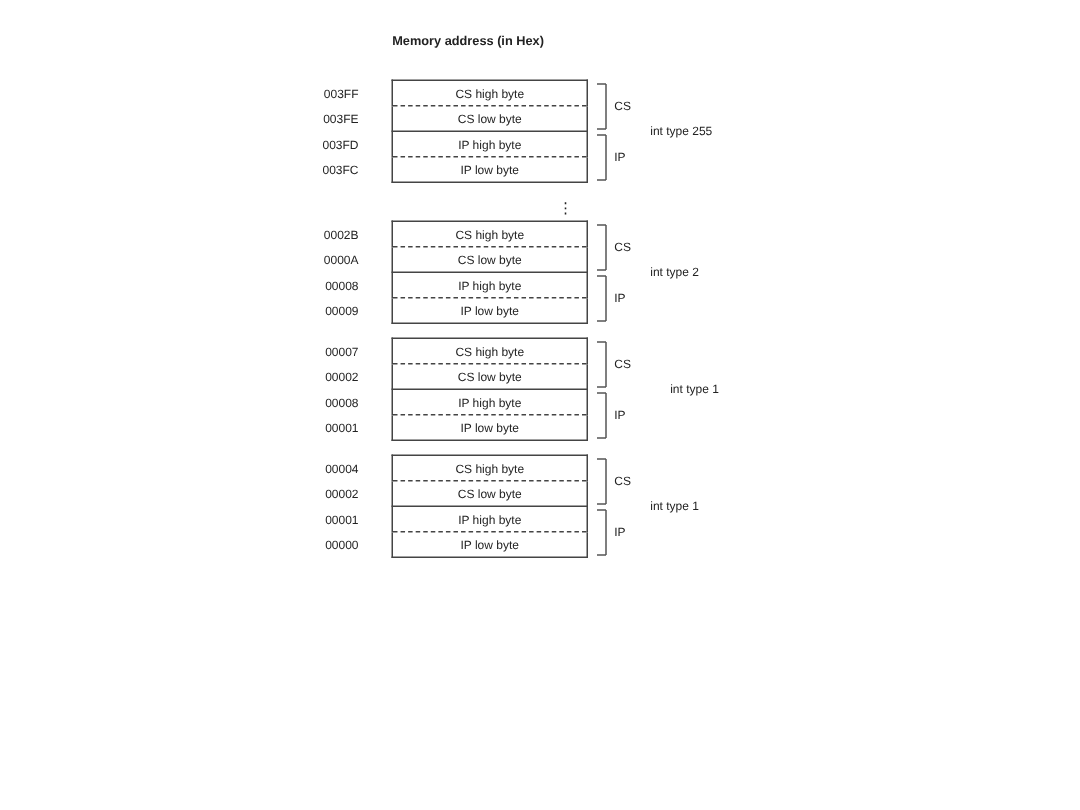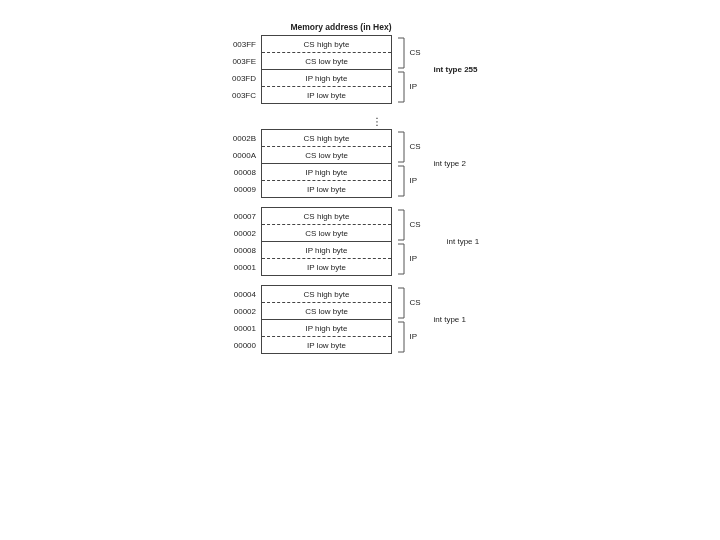--- a/index.html
+++ b/index.html
@@ -23,47 +23,47 @@
       color: #111;
     }
     .diagram {
       display: flex;
       justify-content: center;
       margin-top: 4px;
     }
     .addr-cell {
       width: 50px;
       text-align: right;
-      padding-right: 5px;
+      padding-right: 22px;
       font-size: 8px;
     }
   </style>
 </head>
 <body>
 
 <div class="page">
   <div class="diagram">
     <div style="position:relative;">
 
-      <div style="font-size:8.5px;font-weight:bold;color:#222;margin-left:50px;margin-bottom:3px;width:130px;text-align:right;">Memory address (in Hex)</div>
+      <div style="font-size:8.5px;font-weight:bold;color:#222;margin-left:50px;margin-bottom:21px;width:130px;text-align:left;">Memory address (in Hex)</div>
 
       <table style="border-collapse:collapse;font-size:8px;color:#222;">
         <tbody id="ivt-body">
             <tr>
               <td class="addr-cell">003FF</td>
               <td style="width: 130px; text-align: center; height: 17px; padding: 0px 4px; border-width: 1px; border-style: solid solid dashed; border-color: rgb(68, 68, 68);">CS high byte</td>
               <td rowspan="2" style="width: 16px; padding: 0px; position: relative; height: 34px;">
                 <svg width="16" height="34" style="position: absolute; top: 0px; left: 0px; overflow: visible;">
                   <line x1="12" y1="2" x2="12" y2="32" stroke="#555" stroke-width="1"></line>
                   <line x1="6" y1="2" x2="12" y2="2" stroke="#555" stroke-width="1"></line>
                   <line x1="6" y1="32" x2="12" y2="32" stroke="#555" stroke-width="1"></line>
                 </svg>
               </td>
               <td rowspan="2" style="width: 20px; font-size: 8px; padding-left: 2px; vertical-align: middle;">CS</td>
-              <td rowspan="4" style="width: 65px; font-size: 8px; padding-left: 6px; vertical-align: middle; font-weight: bold;">int type 255</td>
+              <td rowspan="4" style="width: 65px; font-size: 8px; padding-left: 6px; vertical-align: middle;">int type 255</td>
             </tr>
             <tr>
               <td class="addr-cell">003FE</td>
               <td style="width: 130px; text-align: center; height: 17px; padding: 0px 4px; border-width: 1px; border-style: dashed solid solid; border-color: rgb(68, 68, 68);">CS low byte</td>
               <td style="width: 16px; padding: 0px; position: relative;"></td>
             </tr>
             <tr>
               <td class="addr-cell">003FD</td>
               <td style="width: 130px; text-align: center; height: 17px; padding: 0px 4px; border-width: 1px; border-style: solid solid dashed; border-color: rgb(68, 68, 68);">IP high byte</td>
               <td rowspan="2" style="width: 16px; padding: 0px; position: relative; height: 34px;">

